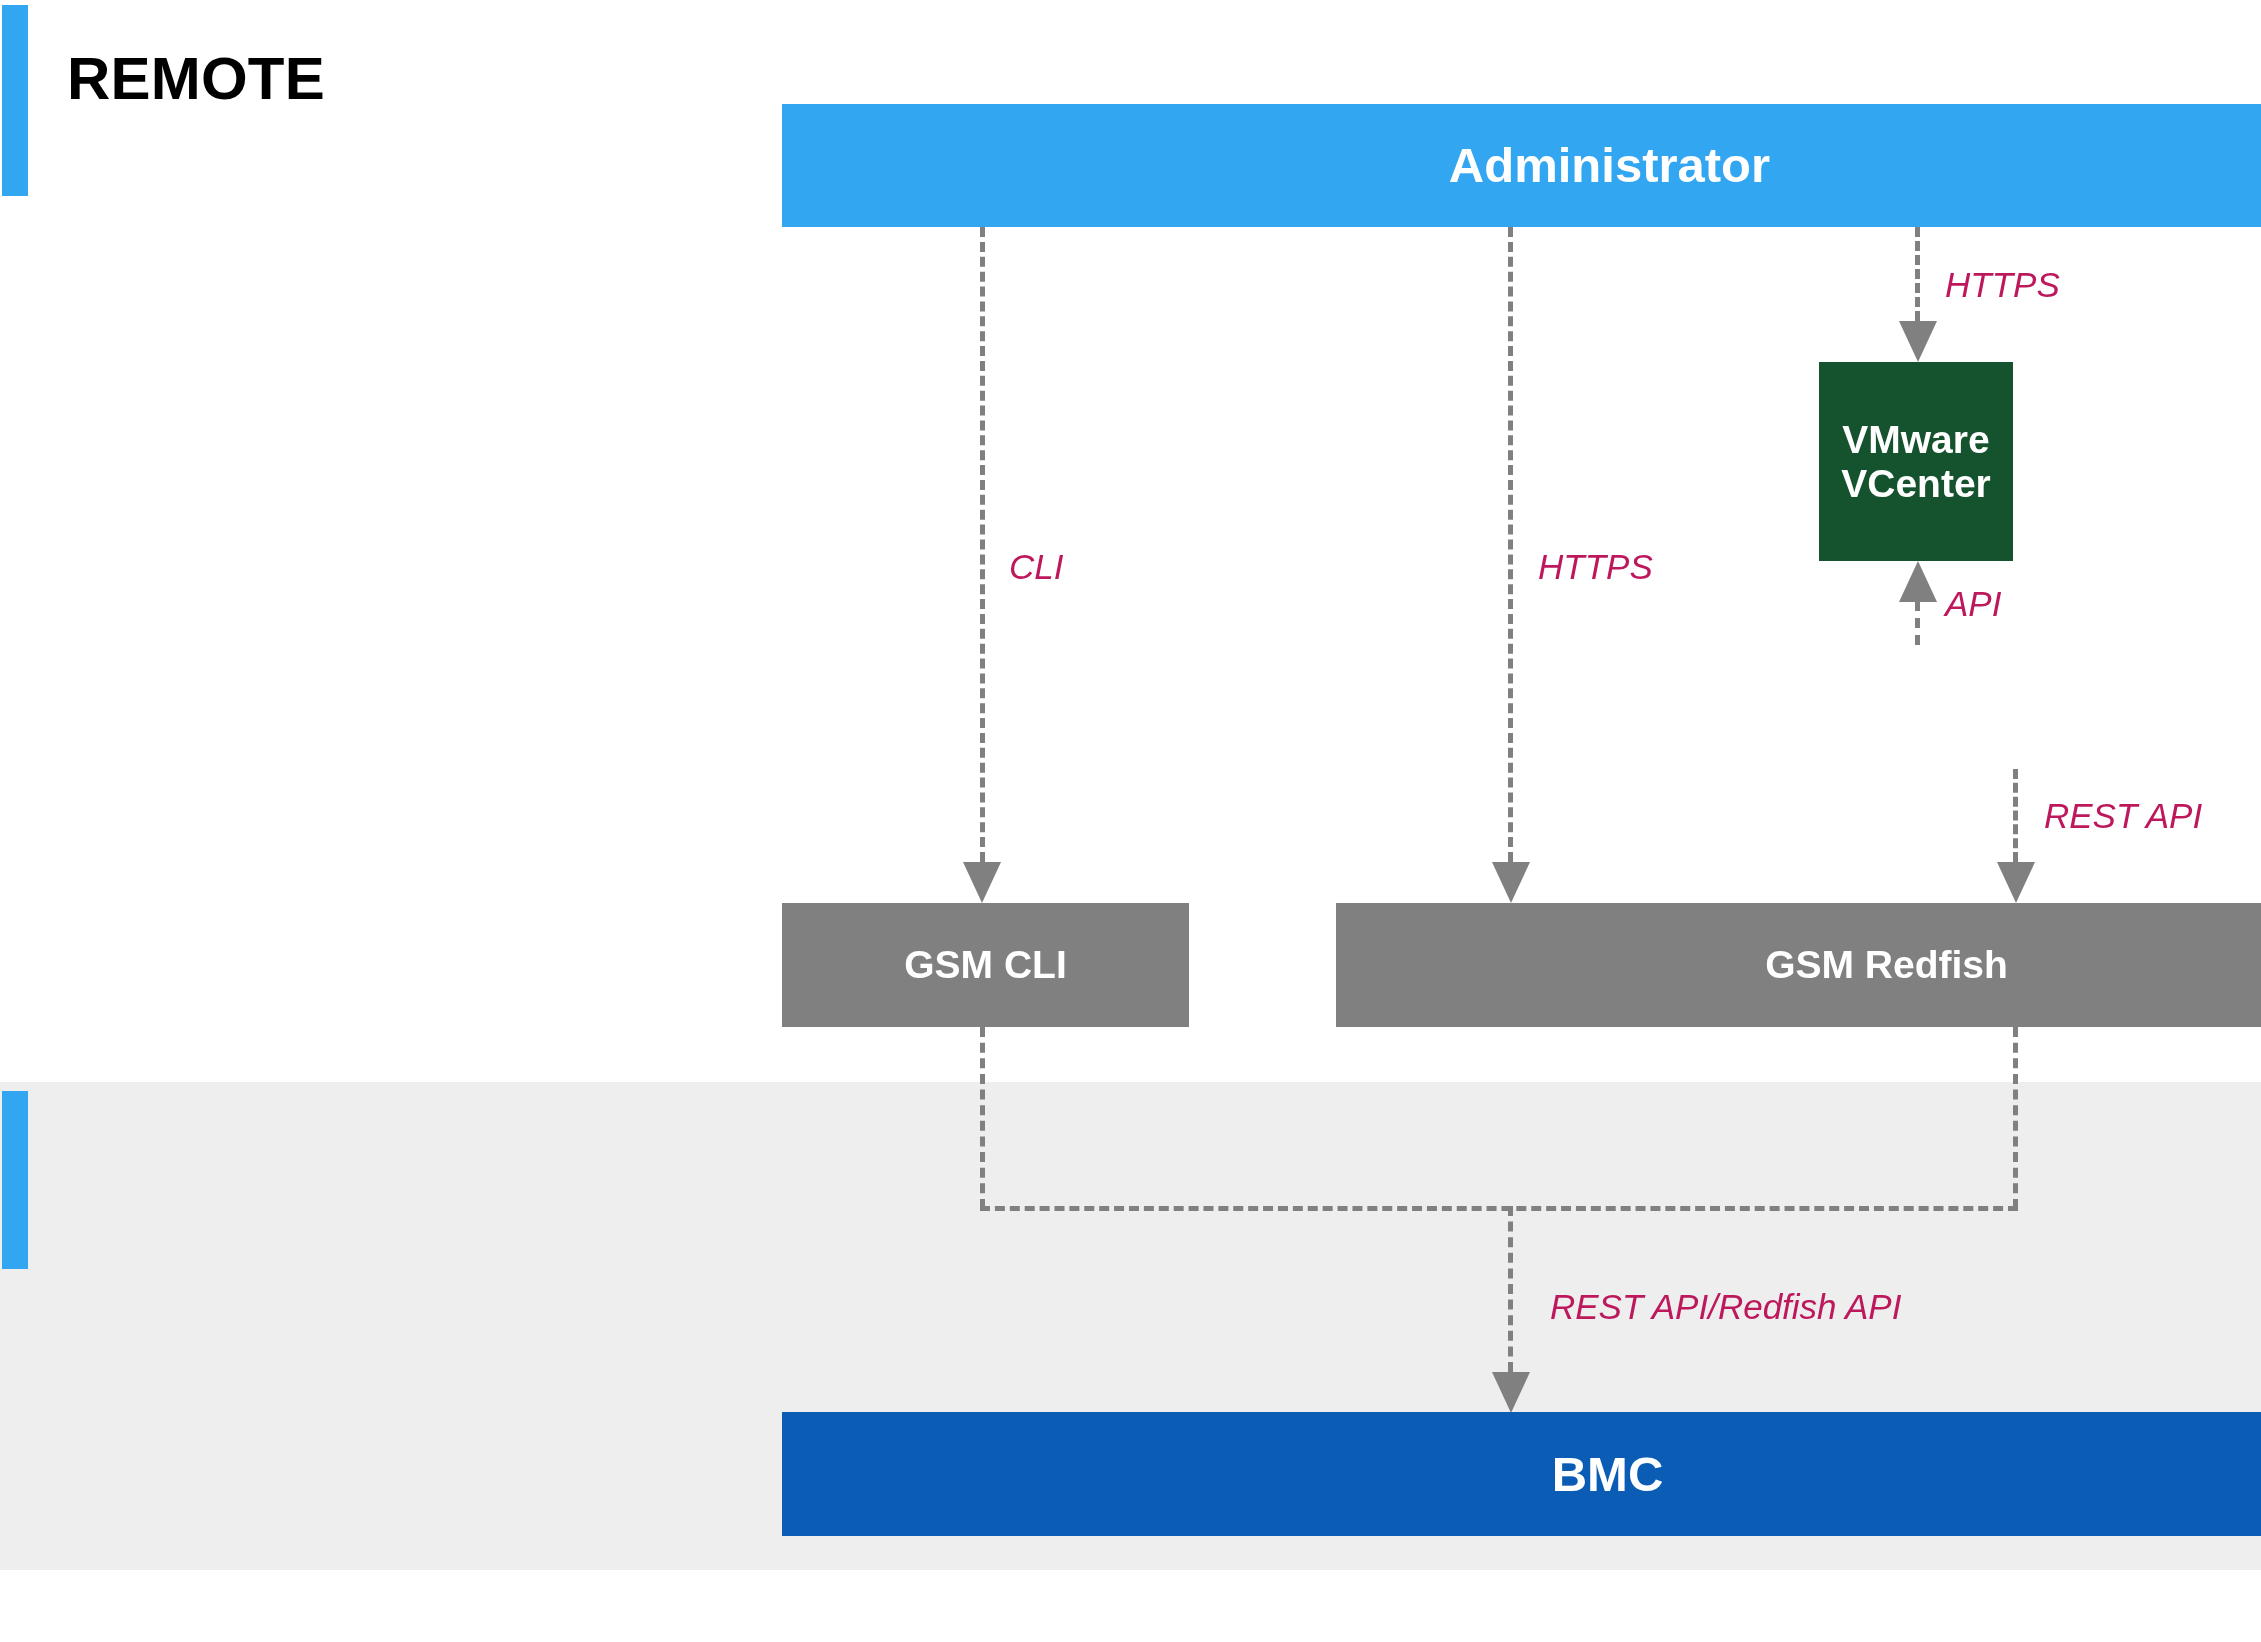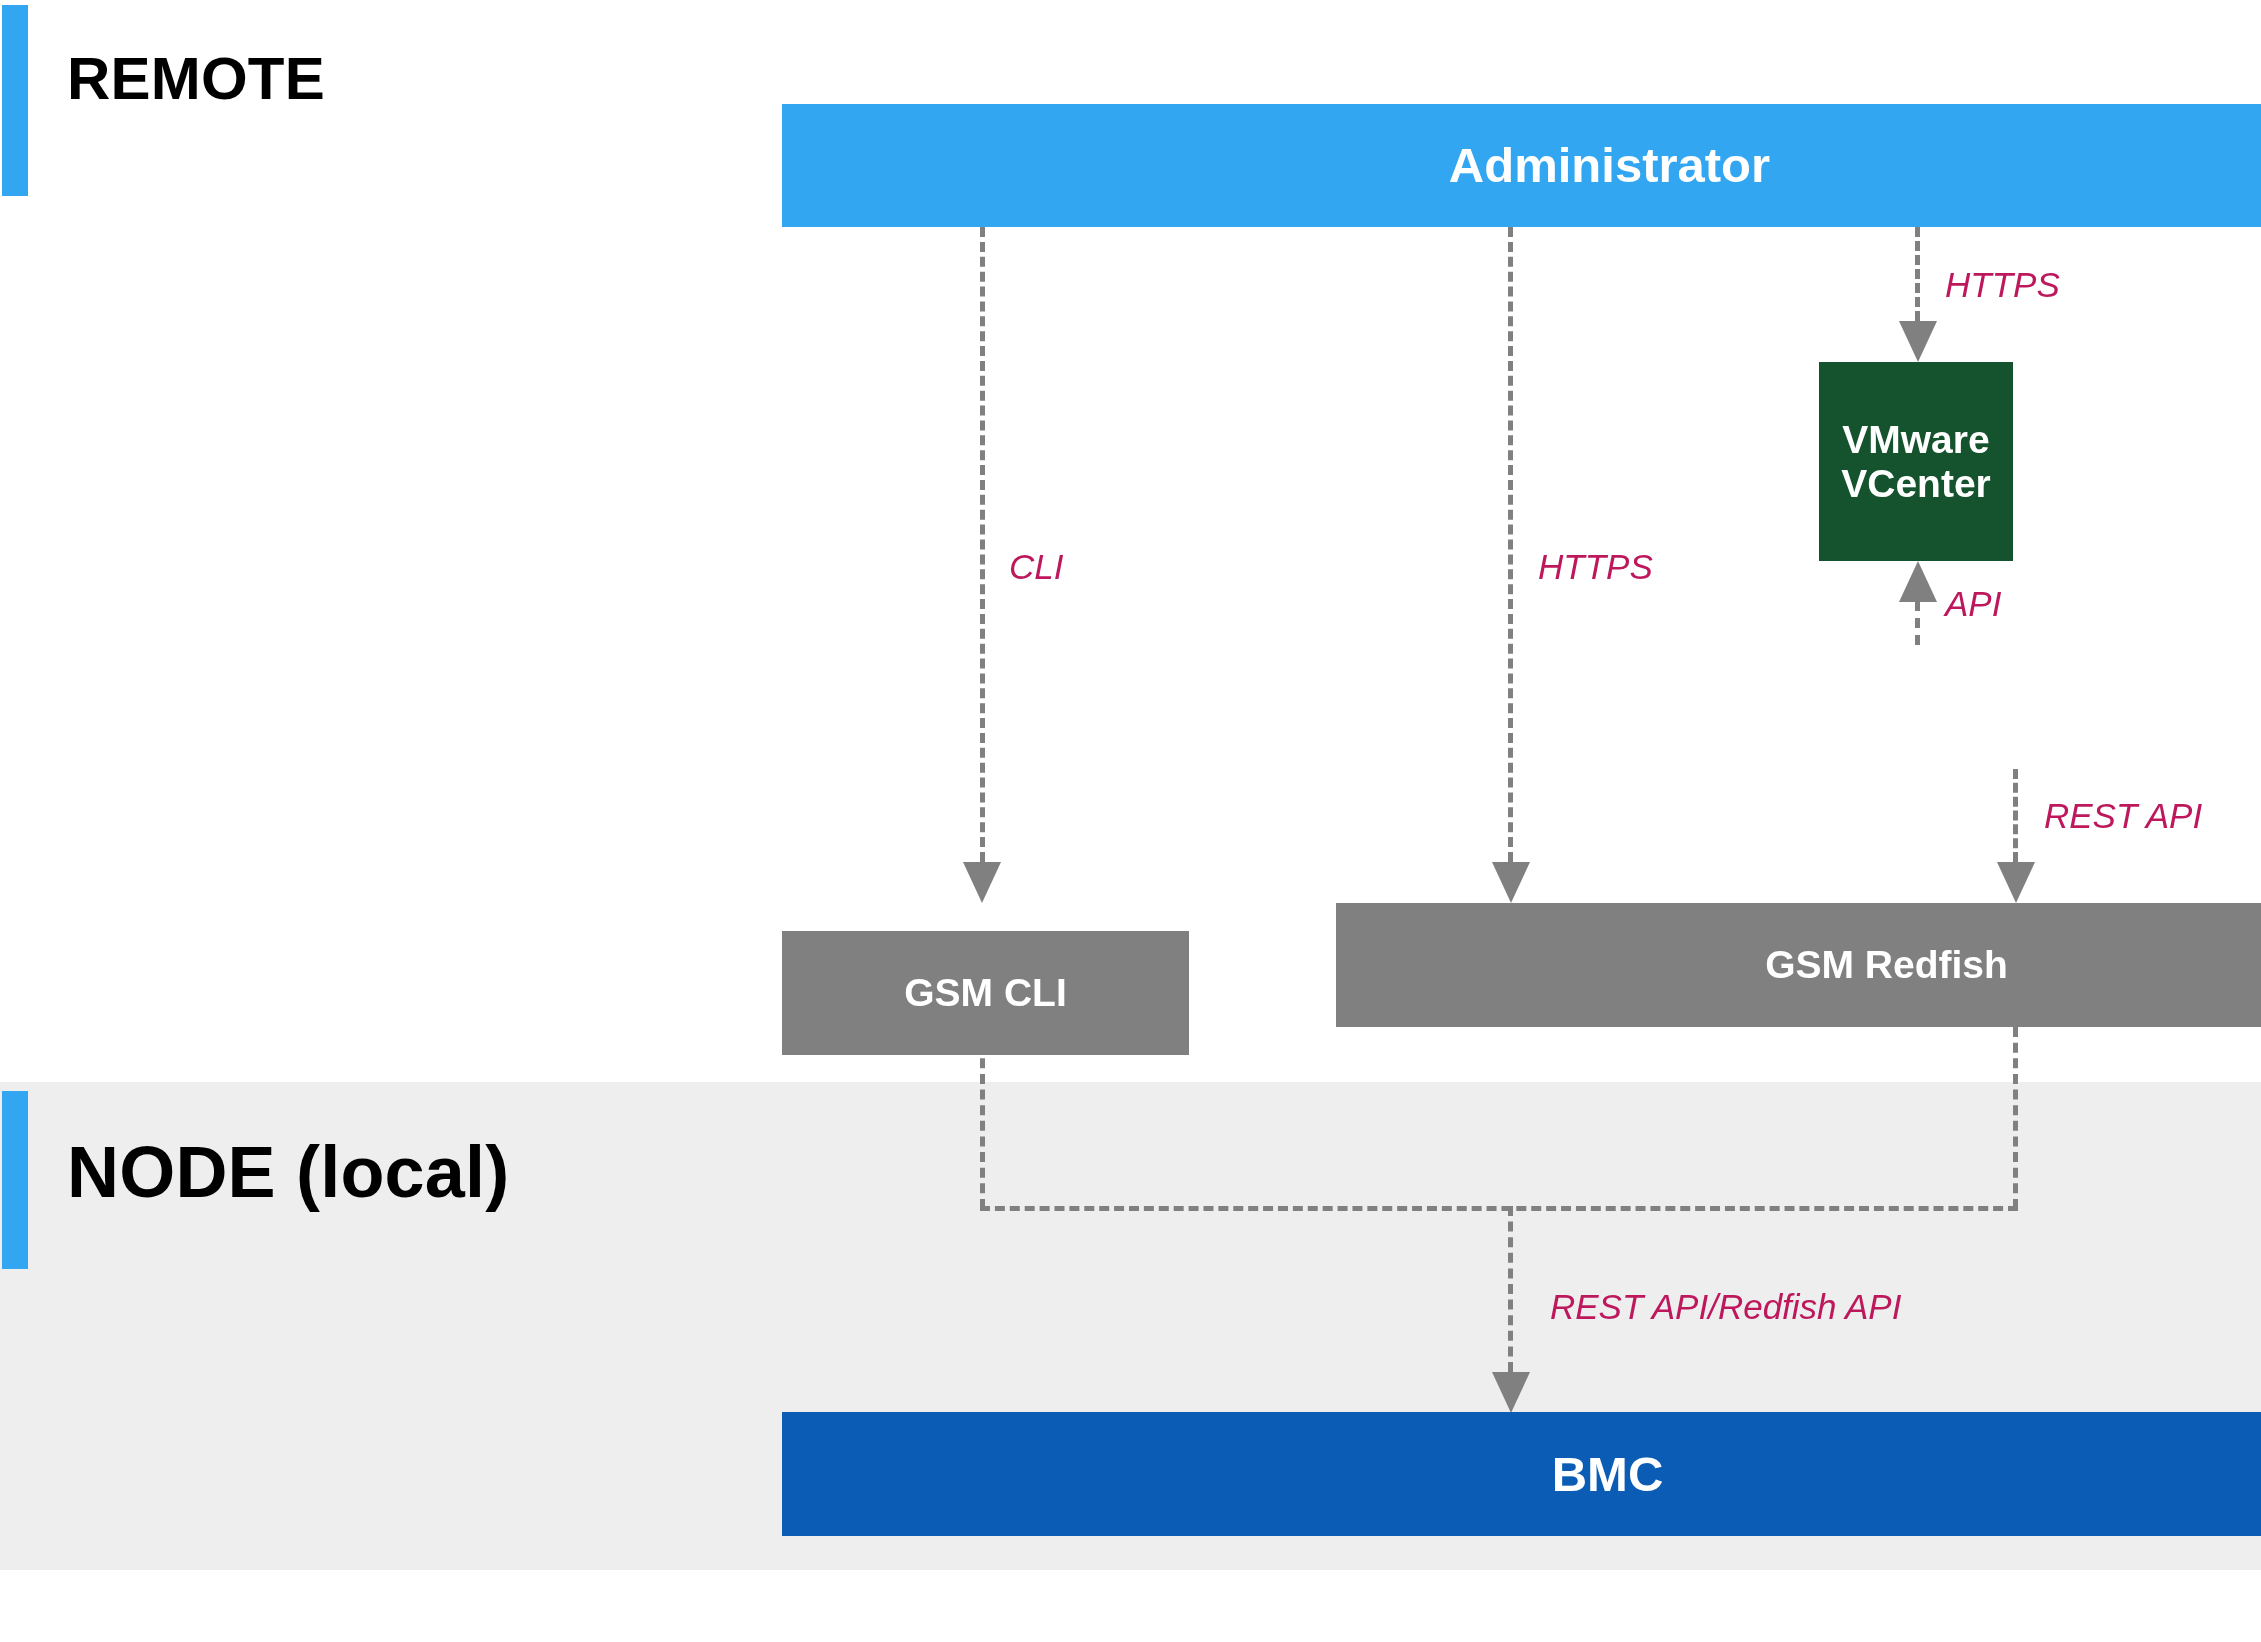--- a/index.html
+++ b/index.html
@@ -34,21 +34,21 @@
     justify-content:center;
     color:#ffffff;
     font-weight:bold;
     text-align:center;
     line-height:1.12;
     box-sizing:border-box;
   }
   #box-administrator{left:782px;top:104px;width:1655px;height:123px;background:#33a6f2;font-size:49px;}
   #box-vcenter{left:1819px;top:362px;width:194px;height:199px;background:#14532d;font-size:39px;}
   #box-gsm-plugin{left:1819px;top:646px;width:194px;height:123px;background:#6ed0f5;font-size:37px;}
-  #box-gsm-cli{left:782px;top:903px;width:407px;height:124px;background:#808080;font-size:39px;margin-top:28px;}
+  #box-gsm-cli{left:782px;top:903px;width:407px;height:124px;background:#808080;font-size:39px;}
   #box-gsm-server{left:1336px;top:903px;width:1101px;height:124px;background:#808080;font-size:39px;}
   #box-bmc{left:782px;top:1412px;width:1651px;height:124px;background:#0a5cb5;font-size:49px;}
 
   
   .vline{
     position:absolute;
     width:0;
     border-left:5px dashed #808080;
   }
   .hline{
@@ -85,21 +85,20 @@
 <body>
 
 <div id="stage">
 
   <div class="zone-band" id="node-band"></div>
 
   <div class="accent-bar" id="remote-accent"></div>
   <div class="zone-label" id="remote-label">REMOTE</div>
 
   <div class="accent-bar" id="node-accent"></div>
-  <div class="zone-label" id="node-label">NODE (local)</div>
 
   <div class="vline" style="left:980px;top:227px;height:635px;"></div>
   <div class="arrow arrow-down" style="left:963px;top:862px;"></div>
   <div class="edge-label" style="left:1009px;top:549px;">CLI</div>
 
   <div class="vline" style="left:1508px;top:227px;height:635px;"></div>
   <div class="arrow arrow-down" style="left:1492px;top:862px;"></div>
   <div class="edge-label" style="left:1538px;top:549px;">HTTPS</div>
 
   <div class="vline" style="left:1915px;top:227px;height:94px;"></div>

